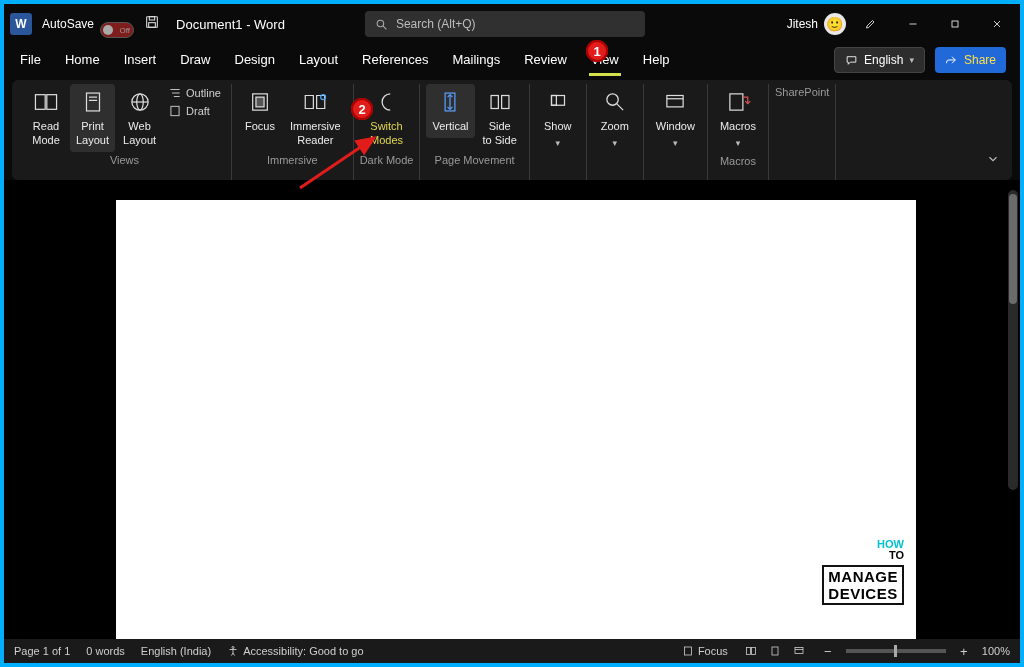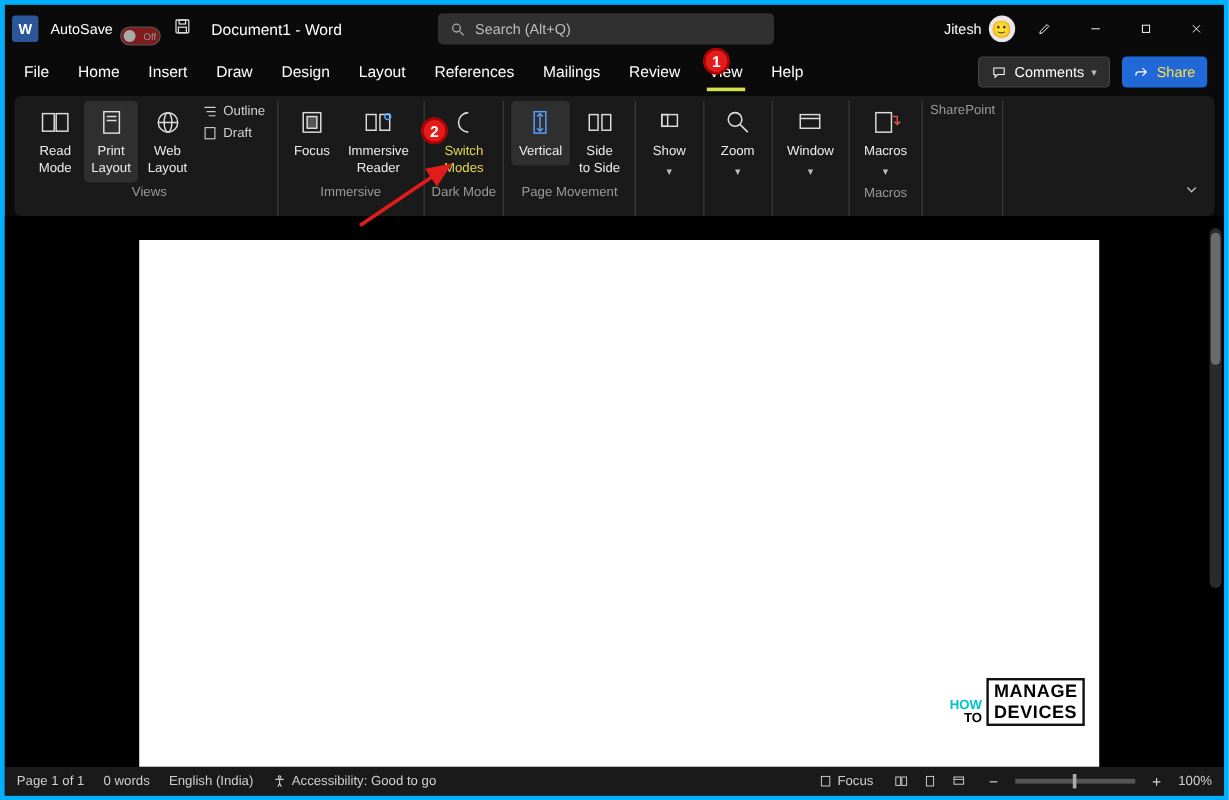--- a/index.html
+++ b/index.html
@@ -50,21 +50,21 @@
   
   .badge { position: absolute; width: 22px; height: 22px; border-radius: 50%; background: #e21b1b; color: #fff; font-weight: bold; font-size: 13px; display: flex; align-items: center; justify-content: center; box-shadow: 0 0 0 2px #a00 inset; z-index: 50; }
   .arrow { position: absolute; z-index: 49; }
 
   
   .docarea { flex: 1; background: #000; position: relative; overflow: hidden; }
   .page { position: absolute; left: 112px; top: 20px; width: 800px; height: 448px; background: #fff; }
   .vscroll { position: absolute; right: 2px; top: 10px; width: 10px; height: 300px; background: #2a2a2a; border-radius: 5px; }
   .vthumb { width: 8px; height: 110px; background: #6b6b6b; border-radius: 4px; margin: 4px auto 0; }
 
-  .watermark { position: absolute; right: 116px; bottom: 34px; color: #000; font-weight: 900; display: flex; align-items: flex-end; gap: 4px; }
+  .watermark { position: absolute; right: 116px; bottom: 34px; color: #000; font-weight: 900; display: flex; align-items: flex-end; gap: 4px; flex-direction: column; }
   .watermark .howto { font-size: 11px; text-align: right; line-height: 1; }
   .watermark .howto .how { color: #00c2d1; }
   .watermark .md { border: 2px solid #111; padding: 1px 4px; font-size: 15px; letter-spacing: 0.5px; }
 
   
   .statusbar { height: 24px; background: #1a1a1a; display: flex; align-items: center; padding: 0 10px; font-size: 11px; color: #cfcfcf; gap: 16px; }
   .statusbar .right { margin-left: auto; display: flex; align-items: center; gap: 12px; }
   .viewtoggles { display: flex; gap: 2px; }
   .vt { width: 22px; height: 16px; display: flex; align-items: center; justify-content: center; }
   .zoomslider { width: 100px; height: 4px; background: #555; position: relative; }
@@ -144,21 +144,21 @@
     <div class="tab">Mailings</div>
     <div class="tab">Review</div>
     <div class="tab active">View</div>
     <div class="tab">Help</div>
 
     <div class="tabs-right">
       <div class="comments-btn">
         <svg width="13" height="13" viewBox="0 0 24 24" fill="none" stroke="#fff" stroke-width="1.6">
             <path d="M4 5h16v10H10l-4 4v-4H4z"></path>
           </svg>
-        <span>Comments</span>
+        <span>English</span>
         <span class="chev">▾</span>
       </div>
       <div class="share-btn">
         <svg width="13" height="13" viewBox="0 0 24 24" fill="none" stroke="#fff" stroke-width="1.8">
             <path d="M13 5l6 6-6 6M19 11H7a4 4 0 00-4 4v2"></path>
           </svg>
         <span>Share</span>
       </div>
     </div>
   </div>

